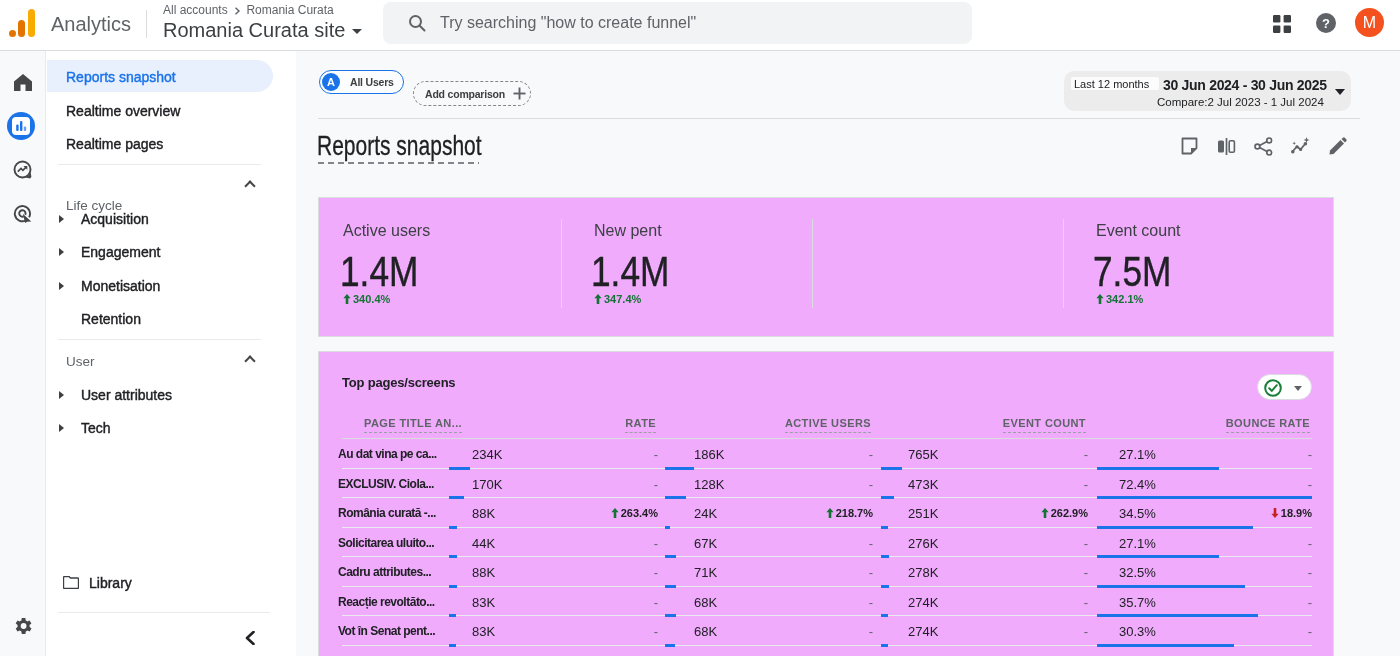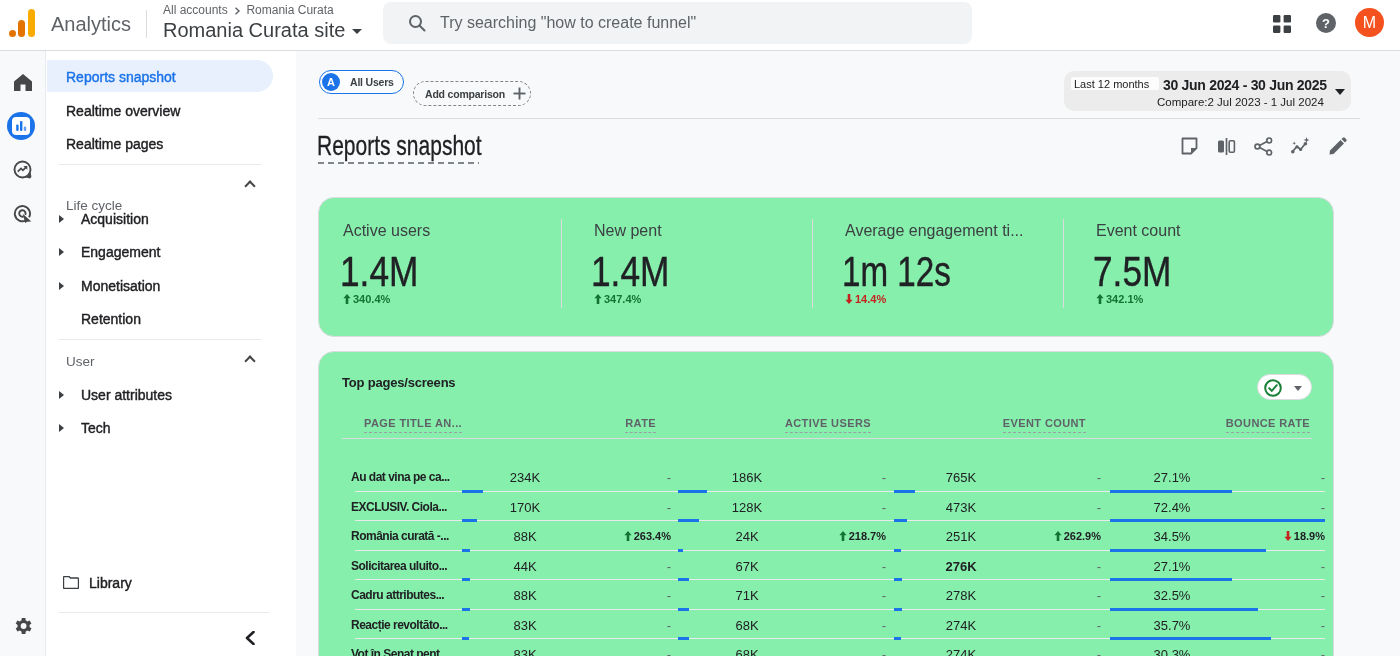--- a/index.html
+++ b/index.html
@@ -47,41 +47,41 @@
 #datesel .range{position:absolute;left:99px;top:6px;font-size:14px;font-weight:bold;color:#202124;letter-spacing:-0.3px;}
 #datesel .cmp{position:absolute;left:93px;top:25px;font-size:11.5px;color:#202124;}
 #datesel .dcaret{position:absolute;left:271px;top:18px;width:0;height:0;border-left:5.5px solid transparent;border-right:5.5px solid transparent;border-top:6.5px solid #202124;}
 .topdiv{position:absolute;left:22px;top:67px;width:1042px;border-top:1px solid #dadce0;}
 
 #h1{position:absolute;left:21px;top:79px;font-size:28px;color:#202124;-webkit-text-stroke:0.3px #202124;transform:scaleX(0.75);transform-origin:0 0;}
 #h1 span{display:inline-block;}
 #h1line{position:absolute;left:22px;top:111px;width:161px;height:2px;background:repeating-linear-gradient(90deg,#80868b 0 6px,rgba(0,0,0,0) 6px 10px);}
 .ricon{position:absolute;top:86px;color:#5f6368;}
 
-.card{position:absolute;background:#86efac;border:1px solid #dadce0;border-radius:16px;}
+.card{position:absolute;background:#f0abfc;border:1px solid #dadce0;border-radius:0;}
 #mcard{left:22px;top:146px;width:1016px;height:140px;}
 .mcol{position:absolute;top:0;width:251px;height:140px;}
 .mlabel{position:absolute;left:24px;top:24px;font-size:16px;color:#3c4043;}
 .mval{position:absolute;left:21px;top:50px;font-size:42px;color:#202124;-webkit-text-stroke:0.4px #202124;transform:scaleX(0.84);transform-origin:0 0;}
 .mchg{position:absolute;left:24px;top:95px;font-size:11px;font-weight:bold;}
 .mdiv{position:absolute;top:21px;width:1px;height:89px;background:#dadce0;}
 .green{color:#137333;}
 .red{color:#c5221f;}
 
 #tcard{left:22px;top:300px;width:1016px;height:370px;}
 #ttitle{position:absolute;left:23px;top:23px;font-size:13px;font-weight:bold;letter-spacing:-0.2px;color:#202124;}
 #tcheck{position:absolute;left:938px;top:22px;width:55px;height:26px;border:1px solid #dadce0;border-radius:13px;background:#fff;}
 #tcheck .ccaret{position:absolute;left:36px;top:11px;width:0;height:0;border-left:4.5px solid transparent;border-right:4.5px solid transparent;border-top:5px solid #5f6368;}
 .th{position:absolute;top:65px;font-size:11px;font-weight:bold;color:#5f6368;letter-spacing:0.4px;margin-left:22px;}
 .th i{font-style:normal;display:inline-block;padding-bottom:3px;border-bottom:1px dashed #9aa0a6;}
-.trow{position:absolute;left:36px;width:970px;height:29.5px;border-bottom:1px solid #e8eaed;margin-top:23px;}
+.trow{position:absolute;left:23px;width:970px;height:29.5px;border-bottom:1px solid #e8eaed;}
 .thdrline{position:absolute;left:23px;top:86px;width:970px;border-top:1px solid #dadce0;}
 .cell{position:absolute;top:8px;font-size:13px;color:#202124;}
 .ctitle{left:-4px;font-weight:bold;font-size:12px;letter-spacing:-0.5px;color:#202124;max-width:118px;white-space:nowrap;}
-.cnum{text-align:center;}
+.cnum{text-align:left;}
 .cdash{text-align:right;color:#5f6368;}
 .cchg{top:9px;font-size:11px;font-weight:bold;text-align:right;}
 .bar{position:absolute;height:3px;background:#1a73e8;bottom:-2px;z-index:2;}
 </style></head><body>
 <div id="header">
     <div class="ga-dot"></div>
     <div class="ga-bar1"></div>
     <div class="ga-bar2"></div>
     <div class="an-word">Analytics</div>
     <div class="hdr-sep"></div>
@@ -228,27 +228,20 @@
           </svg>340.4%</div>
       </div>
       <div class="mcol" style="left:251px;">
         <div class="mlabel">New pent</div>
         <div class="mval" style="transform:scaleX(0.84);">1.4M</div>
         <div class="mchg green"><svg class="" style="display:inline-block;margin-right:2px;vertical-align:-1px;" width="8" height="10" viewBox="0 0 8 10">
             <path d="M4 0 L7.6 4.2 L5.3 4.2 L5.3 10 L2.7 10 L2.7 4.2 L0.4 4.2 Z" fill="#137333"></path>
           </svg>347.4%</div>
       </div>
       <div class="mdiv" style="left:241.5px;"></div>
-      <div class="mcol" style="left:502px;">
-        <div class="mlabel">Average engagement ti...</div>
-        <div class="mval" style="transform:scaleX(0.79);">1m 12s</div>
-        <div class="mchg red"><svg class="" style="display:inline-block;margin-right:2px;vertical-align:-1px;" width="8" height="10" viewBox="0 0 8 10">
-            <path d="M4 10 L7.6 5.8 L5.3 5.8 L5.3 0 L2.7 0 L2.7 5.8 L0.4 5.8 Z" fill="#c5221f"></path>
-          </svg>14.4%</div>
-      </div>
       <div class="mdiv" style="left:492.5px;"></div>
       <div class="mcol" style="left:753px;">
         <div class="mlabel">Event count</div>
         <div class="mval" style="transform:scaleX(0.84);">7.5M</div>
         <div class="mchg green"><svg class="" style="display:inline-block;margin-right:2px;vertical-align:-1px;" width="8" height="10" viewBox="0 0 8 10">
             <path d="M4 0 L7.6 4.2 L5.3 4.2 L5.3 10 L2.7 10 L2.7 4.2 L0.4 4.2 Z" fill="#137333"></path>
           </svg>342.1%</div>
       </div>
       <div class="mdiv" style="left:743.5px;"></div>
     </div>
@@ -321,21 +314,21 @@
         <div class="bar" style="left:755px;width:156px;"></div>
       </div>
       <div class="trow" style="top:175.5px;">
         <div class="cell ctitle">Solicitarea uluito...</div>
         <div class="cell cnum" style="left:130px;width:80px;">44K</div>
         <div class="cell cdash" style="left:236px;width:80px;">-</div>
         <div class="bar" style="left:107px;width:8px;"></div>
         <div class="cell cnum" style="left:352px;width:80px;">67K</div>
         <div class="cell cdash" style="left:451px;width:80px;">-</div>
         <div class="bar" style="left:323px;width:11px;"></div>
-        <div class="cell cnum" style="left:566px;width:80px;font-weight:bold;">276K</div>
+        <div class="cell cnum" style="left:566px;width:80px;">276K</div>
         <div class="cell cdash" style="left:666px;width:80px;">-</div>
         <div class="bar" style="left:539px;width:7.5px;"></div>
         <div class="cell cnum" style="left:777px;width:80px;">27.1%</div>
         <div class="cell cdash" style="left:890px;width:80px;">-</div>
         <div class="bar" style="left:755px;width:122px;"></div>
       </div>
       <div class="trow" style="top:205.0px;">
         <div class="cell ctitle">Cadru attributes...</div>
         <div class="cell cnum" style="left:130px;width:80px;">88K</div>
         <div class="cell cdash" style="left:236px;width:80px;">-</div>

